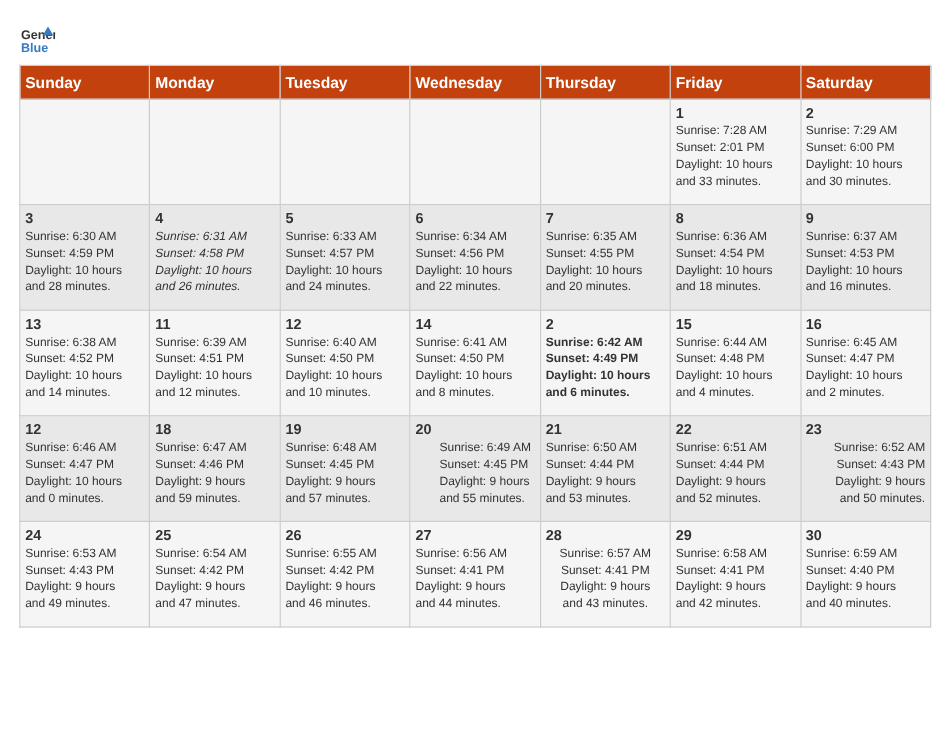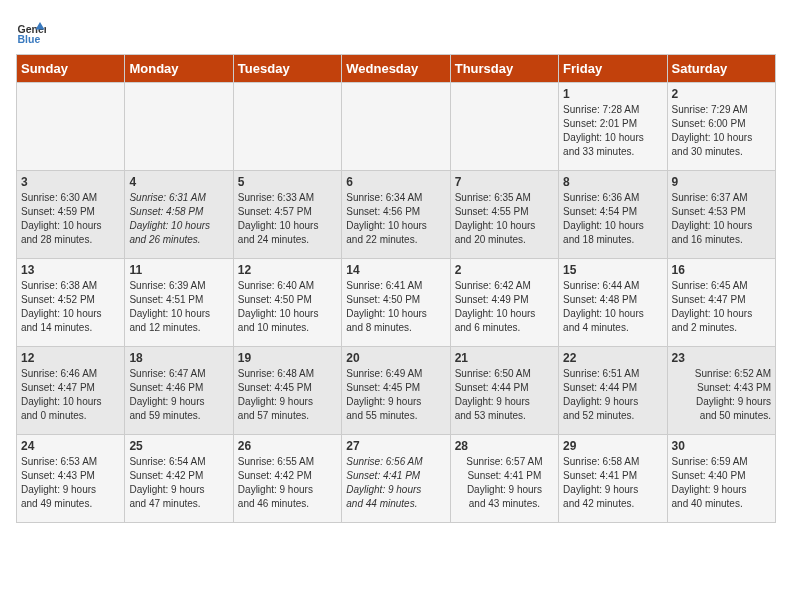--- a/index.html
+++ b/index.html
@@ -207,21 +207,21 @@
         </td>
         <td>
           <div class="day-number">14</div>
           <div class="day-info" style="white-space: pre-line;">Sunrise: 6:41 AM
 Sunset: 4:50 PM
 Daylight: 10 hours
 and 8 minutes.</div>
         </td>
         <td>
           <div class="day-number">2</div>
-          <div class="day-info" style="white-space: pre-line;">Sunrise: 6:42 AM
+          <div class="day-info" style="white-space: pre-line; font-weight: bold;">Sunrise: 6:42 AM
 Sunset: 4:49 PM
 Daylight: 10 hours
 and 6 minutes.</div>
         </td>
         <td>
           <div class="day-number">15</div>
           <div class="day-info" style="white-space: pre-line;">Sunrise: 6:44 AM
 Sunset: 4:48 PM
 Daylight: 10 hours
 and 4 minutes.</div>
@@ -251,21 +251,21 @@
         </td>
         <td>
           <div class="day-number">19</div>
           <div class="day-info" style="white-space: pre-line;">Sunrise: 6:48 AM
 Sunset: 4:45 PM
 Daylight: 9 hours
 and 57 minutes.</div>
         </td>
         <td>
           <div class="day-number">20</div>
-          <div class="day-info" style="white-space: pre-line;">Sunrise: 6:49 AM
+          <div class="day-info" style="white-space: pre-line; margin-left: 20px;">Sunrise: 6:49 AM
 Sunset: 4:45 PM
 Daylight: 9 hours
 and 55 minutes.</div>
         </td>
         <td>
           <div class="day-number">21</div>
           <div class="day-info" style="white-space: pre-line;">Sunrise: 6:50 AM
 Sunset: 4:44 PM
 Daylight: 9 hours
 and 53 minutes.</div>
@@ -302,21 +302,21 @@
         </td>
         <td>
           <div class="day-number">26</div>
           <div class="day-info" style="white-space: pre-line;">Sunrise: 6:55 AM
 Sunset: 4:42 PM
 Daylight: 9 hours
 and 46 minutes.</div>
         </td>
         <td>
           <div class="day-number">27</div>
-          <div class="day-info" style="white-space: pre-line; font-style: italic;">Sunrise: 6:56 AM
+          <div class="day-info" style="white-space: pre-line;">Sunrise: 6:56 AM
 Sunset: 4:41 PM
 Daylight: 9 hours
 and 44 minutes.</div>
         </td>
         <td>
           <div class="day-number">28</div>
           <div class="day-info" style="white-space: pre-line; text-align: center;">Sunrise: 6:57 AM
 Sunset: 4:41 PM
 Daylight: 9 hours
 and 43 minutes.</div>

